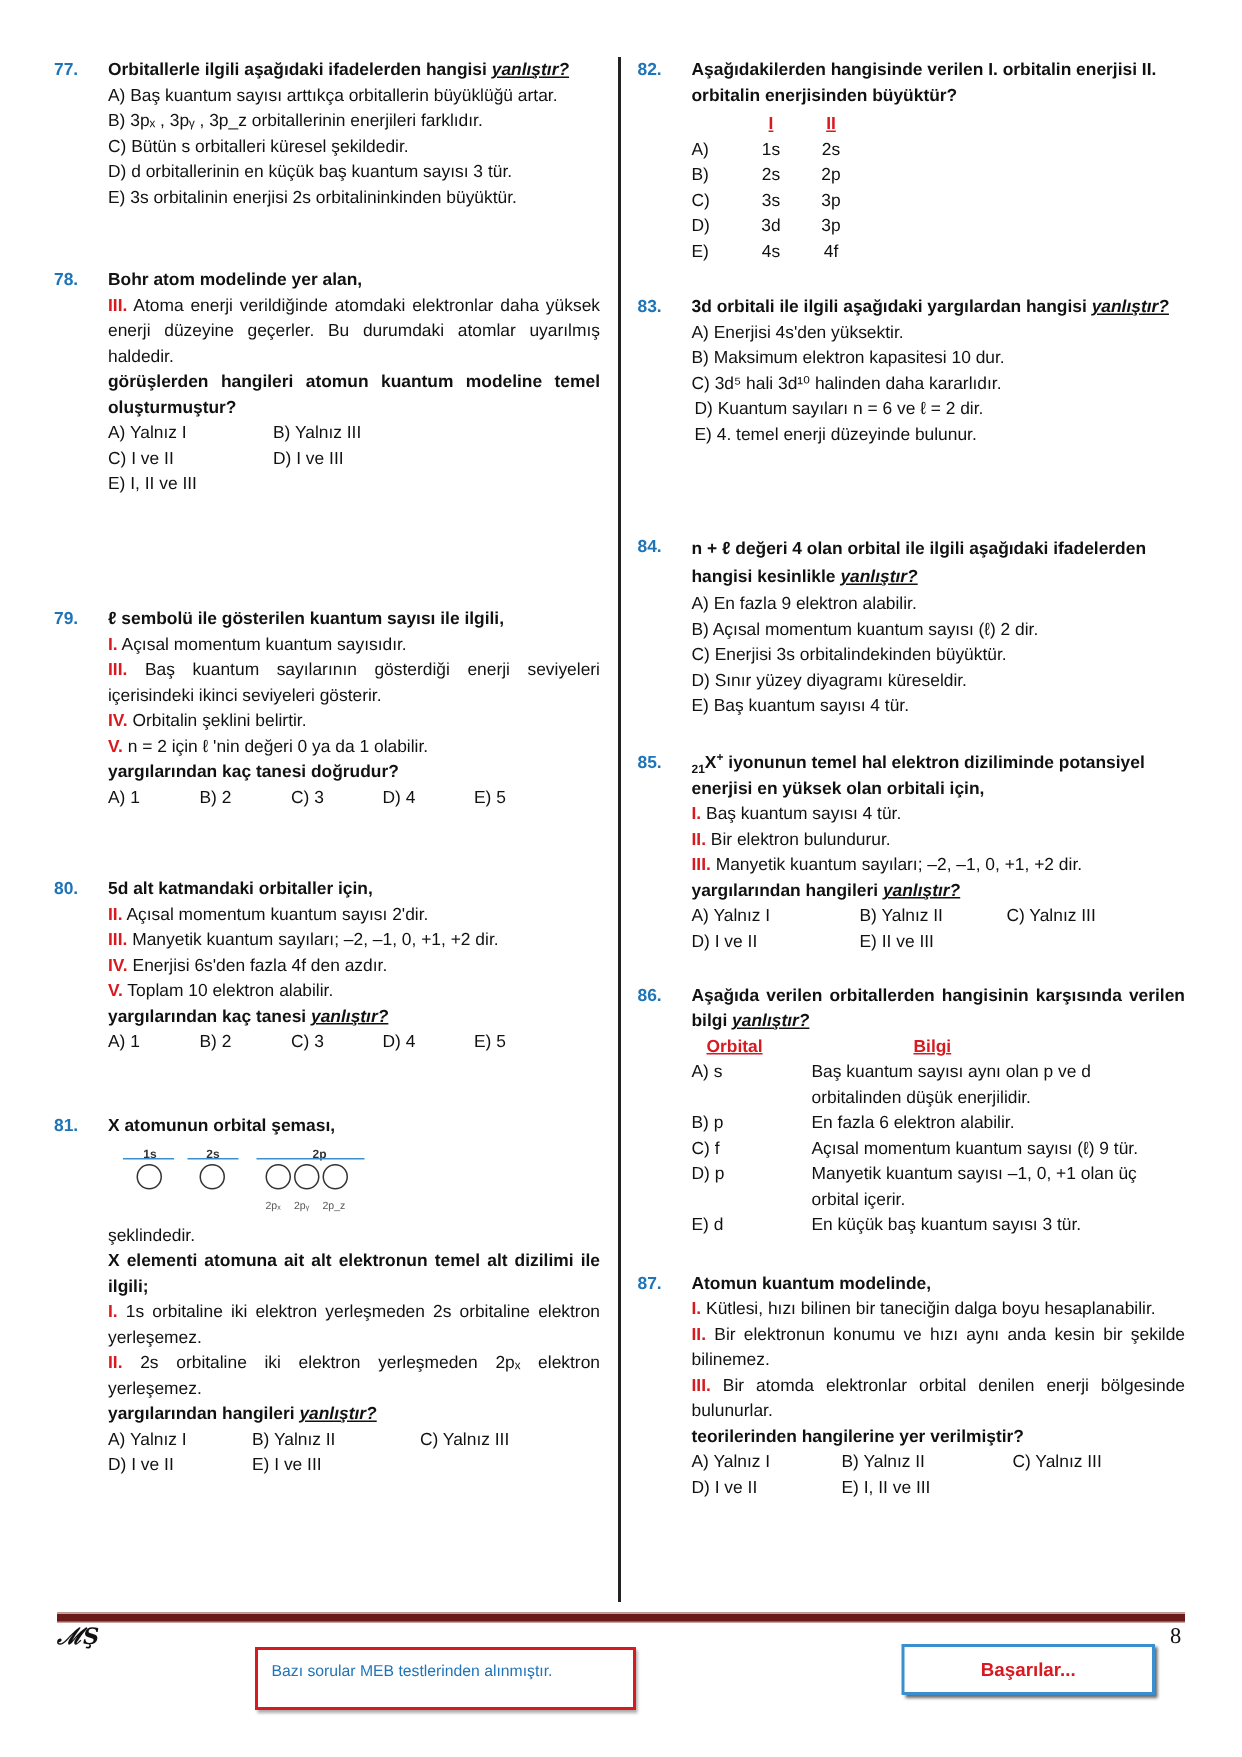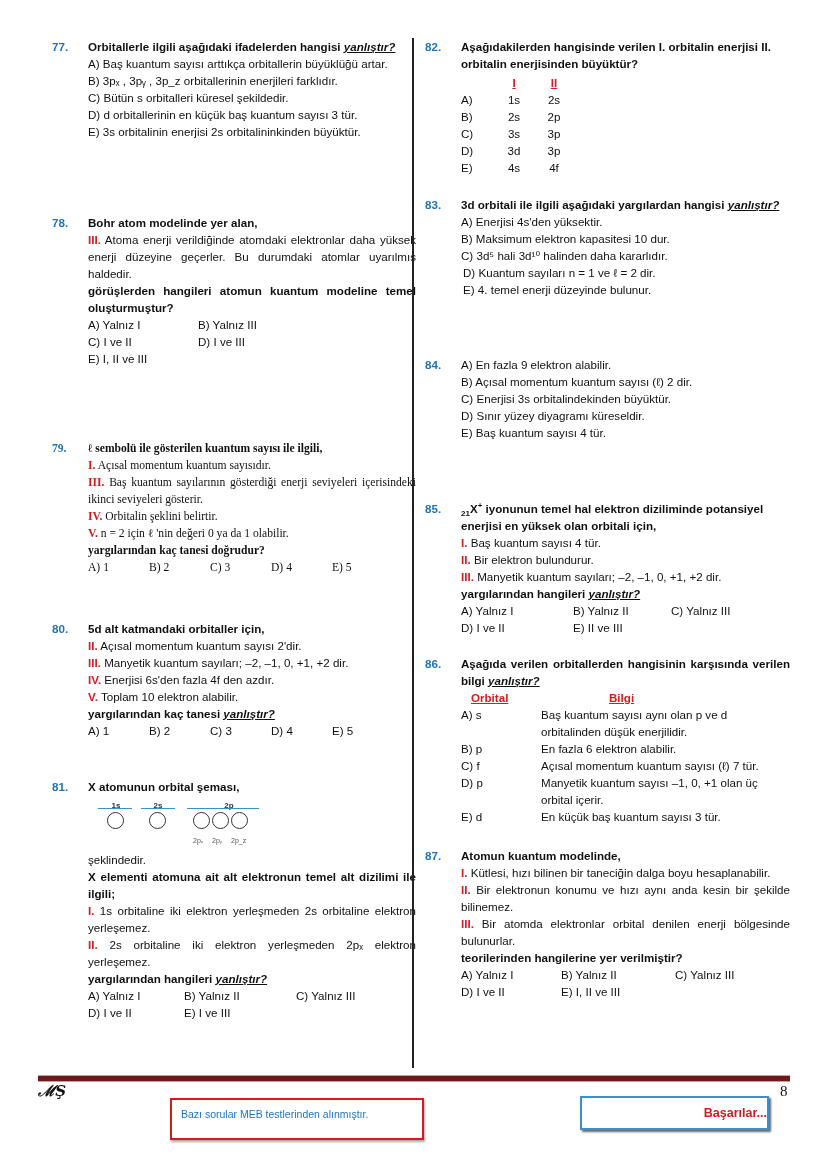--- a/index.html
+++ b/index.html
@@ -1,19 +1,19 @@
 <!DOCTYPE html>
 <html><head>
 <meta charset="utf-8">
 <style>
   html, body { margin:0; padding:0; background:#ffffff; }
   body { width:828px; height:1171px; position:relative; overflow:hidden;
          font-family:"Liberation Sans", "DejaVu Sans", sans-serif; color:#111; font-size:11.6px; line-height:17px; }
   .col { position:absolute; top:38px; }
-  .col.left { left:52px; width:364px; }
+  .col.left { left:36px; width:364px; }
   .col.right { left:425px; width:365px; }
   .divider { position:absolute; left:412px; top:38px; width:2px; height:1030px; background:#222; }
   .q { position:relative; padding-left:36px; margin-bottom:0; }
   .qnum { position:absolute; left:0; top:0; color:#1f74b8; font-weight:bold; }
   .stem { font-weight:bold; }
   .just { text-align:justify; }
   .roman { color:#d71920; font-weight:bold; }
   .u { font-weight:bold; font-style:italic; text-decoration:underline; }
   .opts { display:flex; flex-wrap:wrap; }
   .opts span { display:inline-block; }
@@ -32,53 +32,53 @@
   .orbital-scheme { position:relative; height:50px; margin:2px 0 4px 6px; }
   .orb-label { position:absolute; font-size:8px; font-weight:bold; color:#333; text-align:center; }
   .orb-line { position:absolute; height:1px; background:#3c8fcf; }
   .orb-circle { position:absolute; width:15px; height:15px; border:1.5px solid #333; border-radius:50%; }
   .orb-sub { position:absolute; font-size:7px; color:#555; }
   .footer-line { position:absolute; left:38px; top:1075px; width:752px; height:5px; background:#6b1a1a; border-top:1px solid #c9a0a0; border-bottom:1px solid #c9a0a0; }
   .logo { position:absolute; left:38px; top:1083px; font-family:"DejaVu Serif", serif; font-style:italic; font-weight:bold; font-size:15px; }
   .pagenum { position:absolute; left:780px; top:1083px; font-size:15px; font-family:"Liberation Serif", serif; }
   .note-box { position:absolute; left:170px; top:1098px; width:250px; height:38px; border:2px solid #d71920; box-shadow:1px 2px 2px #aaa; }
   .note-box span { position:absolute; left:9px; top:6px; color:#1f74b8; font-size:10.5px; }
-  .good-box { position:absolute; left:580px; top:1096px; width:165px; height:30px; border:2px solid #3c8fcf; box-shadow:2px 2px 2px #666; text-align:right; line-height:30px;padding-left:20px; }
+  .good-box { position:absolute; left:601px; top:1096px; width:165px; height:30px; border:2px solid #3c8fcf; box-shadow:2px 2px 2px #666; text-align:center; line-height:30px; }
   .good-box span { color:#d71920; font-weight:bold; font-size:12.5px; }
 </style>
 </head>
 <body>
 
 <div class="col left">
 
   <div class="q" style="height:140px;">
     <span class="qnum">77.</span>
     <div class="stem"><span>Orbitallerle ilgili aşağıdaki ifadelerden hangisi</span> <span class="u">yanlıştır?</span></div>
     <div class="just">A) Baş kuantum sayısı arttıkça orbitallerin büyüklüğü artar.</div>
     <div>B) 3pₓ , 3pᵧ , 3p_z orbitallerinin enerjileri farklıdır.</div>
     <div>C) Bütün s orbitalleri küresel şekildedir.</div>
     <div>D) d orbitallerinin en küçük baş kuantum sayısı 3 tür.</div>
     <div>E) 3s orbitalinin enerjisi 2s orbitalininkinden büyüktür.</div>
   </div>
 
-  <div class="q" style="height:226px;margin-top:36px;">
+  <div class="q" style="height:226px;">
     <span class="qnum">78.</span>
     <div class="stem">Bohr atom modelinde yer alan,</div>
     <div class="just"><span class="roman">III.</span> <span>Atoma enerji verildiğinde atomdaki elektronlar daha yüksek enerji düzeyine geçerler. Bu durumdaki atomlar uyarılmış haldedir.</span></div>
     <div class="stem just">görüşlerden hangileri atomun kuantum modeline temel oluşturmuştur?</div>
     <div class="opts o3">
       <span>A) Yalnız I</span>
       <span>B) Yalnız III</span>
       <span>C) I ve II</span>
       <span>D) I ve III</span>
       <span>E) I, II ve III</span>
     </div>
   </div>
 
-  <div class="q" style="height:180px;font-family:Liberation Serif, serif;">
+  <div class="q" style="height:180px;">
     <span class="qnum">79.</span>
     <div class="stem">ℓ sembolü ile gösterilen kuantum sayısı ile ilgili,</div>
     <div><span class="roman">I.</span> <span>Açısal momentum kuantum sayısıdır.</span></div>
     <div class="just"><span class="roman">III.</span> <span>Baş kuantum sayılarının gösterdiği enerji seviyeleri içerisindeki ikinci seviyeleri gösterir.</span></div>
     <div><span class="roman">IV.</span> <span>Orbitalin şeklini belirtir.</span></div>
     <div><span class="roman">V.</span> <span>n = 2 için ℓ 'nin değeri 0 ya da 1 olabilir.</span></div>
     <div class="stem">yargılarından kaç tanesi doğrudur?</div>
     <div class="opts o5">
       <span>A) 1</span>
       <span>B) 2</span>
@@ -179,26 +179,27 @@
         </div>
     </div>
   </div>
 
   <div class="q" style="height:144px;">
     <span class="qnum">83.</span>
     <div class="stem just"><span>3d orbitali ile ilgili aşağıdaki yargılardan hangisi</span> <span class="u">yanlıştır?</span></div>
     <div>A) Enerjisi 4s'den yüksektir.</div>
     <div>B) Maksimum elektron kapasitesi 10 dur.</div>
     <div>C) 3d⁵ hali 3d¹⁰ halinden daha kararlıdır.</div>
-    <div style="padding-left:2px;">D) Kuantum sayıları n = 1 ve ℓ = 2 dir.</div>
+    <div style="padding-left:2px;">D) Kuantum sayıları n = 6 ve ℓ = 2 dir.</div>
     <div style="padding-left:2px;">E) 4. temel enerji düzeyinde bulunur.</div>
   </div>
 
   <div class="q" style="height:144px;margin-top:16px;">
     <span class="qnum">84.</span>
+    <div class="stem" style="line-height:19px;"><span>n + ℓ değeri 4 olan orbital ile ilgili aşağıdaki ifadelerden hangisi kesinlikle</span> <span class="u">yanlıştır?</span></div>
     <div>A) En fazla 9 elektron alabilir.</div>
     <div>B) Açısal momentum kuantum sayısı (ℓ) 2 dir.</div>
     <div>C) Enerjisi 3s orbitalindekinden büyüktür.</div>
     <div>D) Sınır yüzey diyagramı küreseldir.</div>
     <div>E) Baş kuantum sayısı 4 tür.</div>
   </div>
 
   <div class="q" style="height:155px;">
     <span class="qnum">85.</span>
     <div class="stem"><span><sub>21</sub><span>X</span><sup>+</sup></span> <span>iyonunun temel hal elektron diziliminde potansiyel enerjisi en yüksek olan orbitali için,</span></div>
@@ -226,21 +227,21 @@
       <div class="row">
           <span class="c1">A) s</span>
           <span class="c2">Baş kuantum sayısı aynı olan p ve d orbitalinden düşük enerjilidir.</span>
         </div>
       <div class="row">
           <span class="c1">B) p</span>
           <span class="c2">En fazla 6 elektron alabilir.</span>
         </div>
       <div class="row">
           <span class="c1">C) f</span>
-          <span class="c2">Açısal momentum kuantum sayısı (ℓ) 7 tür.</span>
+          <span class="c2">Açısal momentum kuantum sayısı (ℓ) 9 tür.</span>
         </div>
       <div class="row">
           <span class="c1">D) p</span>
           <span class="c2">Manyetik kuantum sayısı –1, 0, +1 olan üç orbital içerir.</span>
         </div>
       <div class="row">
           <span class="c1">E) d</span>
           <span class="c2">En küçük baş kuantum sayısı 3 tür.</span>
         </div>
     </div>

